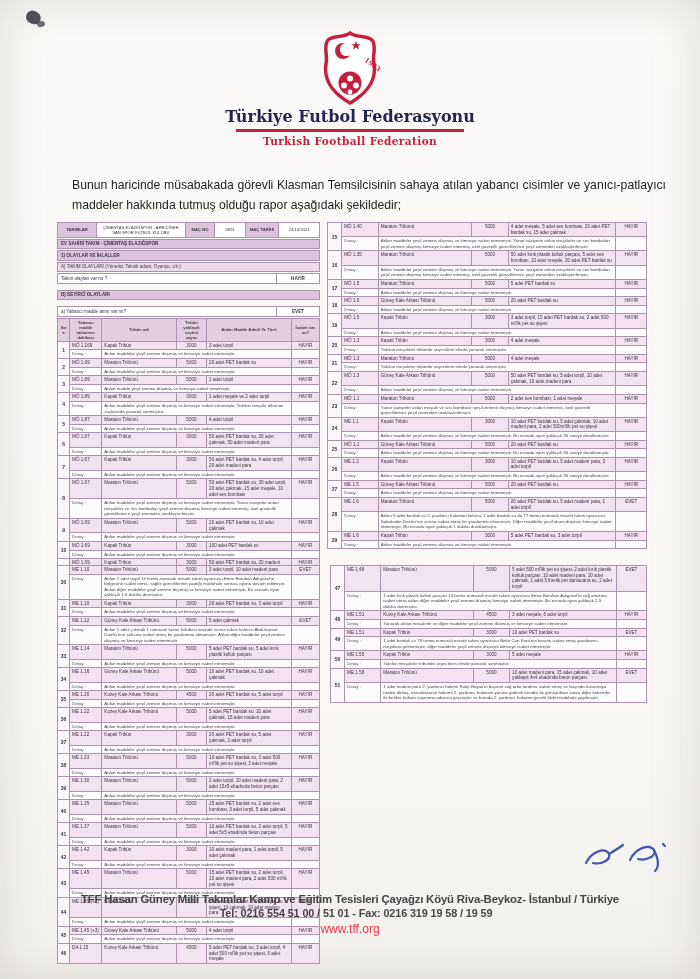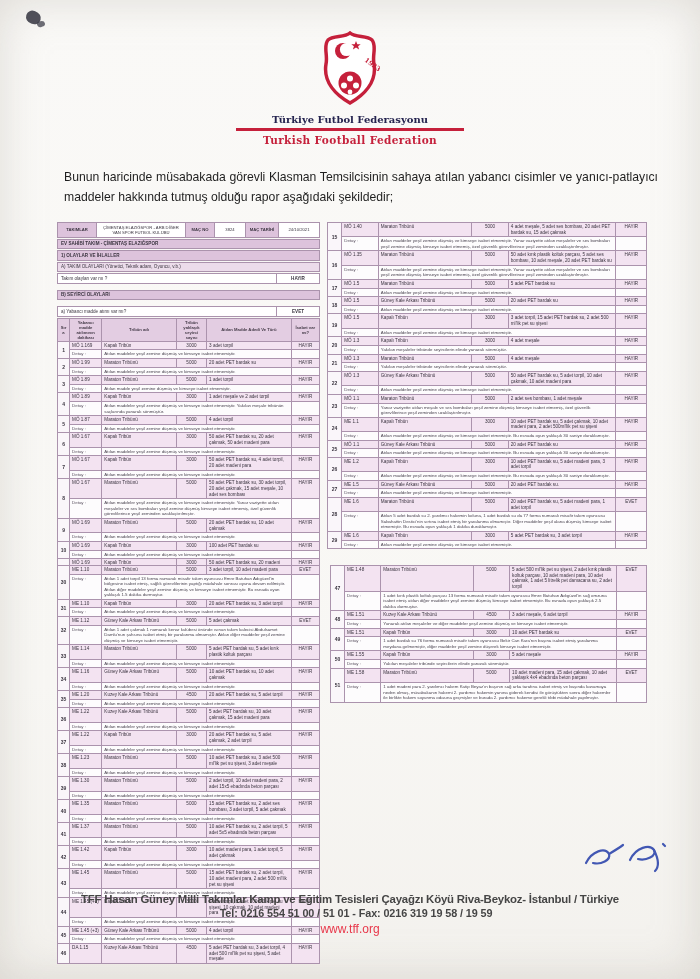--- a/index.html
+++ b/index.html
@@ -9,25 +9,25 @@
         box-shadow:inset 0 0 45px rgba(170,163,152,.35);}
   
   .smudge{position:absolute;left:26px;top:11px;width:15px;height:13px;background:#32323e;
           border-radius:45% 55% 50% 50%;transform:rotate(18deg);opacity:.85;}
   .smudge.s2{left:37px;top:21px;width:8px;height:6px;transform:rotate(-14deg);opacity:.7;}
   
   .logo{position:absolute;top:31px;left:0;right:0;text-align:center;}
   .logo svg{display:block;margin:0 auto 2px;}
   .logo .tff{font-family:"DejaVu Serif",serif;font-weight:bold;font-size:27px;line-height:1;
              color:#c5203b;letter-spacing:3px;}
-  .logo .ttr{font-family:"DejaVu Serif",serif;font-weight:bold;font-size:10px;color:#25244f;margin-top:9px;}
+  .logo .ttr{font-family:"DejaVu Serif",serif;font-weight:bold;font-size:16px;color:#25244f;margin-top:2px;}
   .logo .rule{width:228px;height:2.5px;background:#c5203b;margin:3px auto;}
   .logo .ten{font-family:"DejaVu Serif",serif;font-weight:bold;font-size:10.5px;color:#c5203b;letter-spacing:.4px;}
   
-  .intro{position:absolute;top:160px;left:56px;width:594px;margin:8px;
+  .intro{position:absolute;top:160px;left:56px;width:594px;margin:16px;
          font-size:12.2px;line-height:1.6;font-weight:500;color:#1f1f1f;text-align:justify;}
   
   .block{position:absolute;color:#3b3540;}
   .block-a{left:57px;top:222px;width:263px;}
   .block-b{left:327px;top:222px;width:320px;}
   .block-c{left:57px;top:565px;width:263px;}
   .block-d{left:330px;top:565px;width:317px;}
   .mh-row{display:flex;margin-bottom:1px;}
   .mh-cell{border:1px solid #ab93ad;margin-left:-1px;font-size:4.2px;line-height:1.25;
            padding:1.5px 2px;text-align:center;background:#fff;overflow:hidden;

